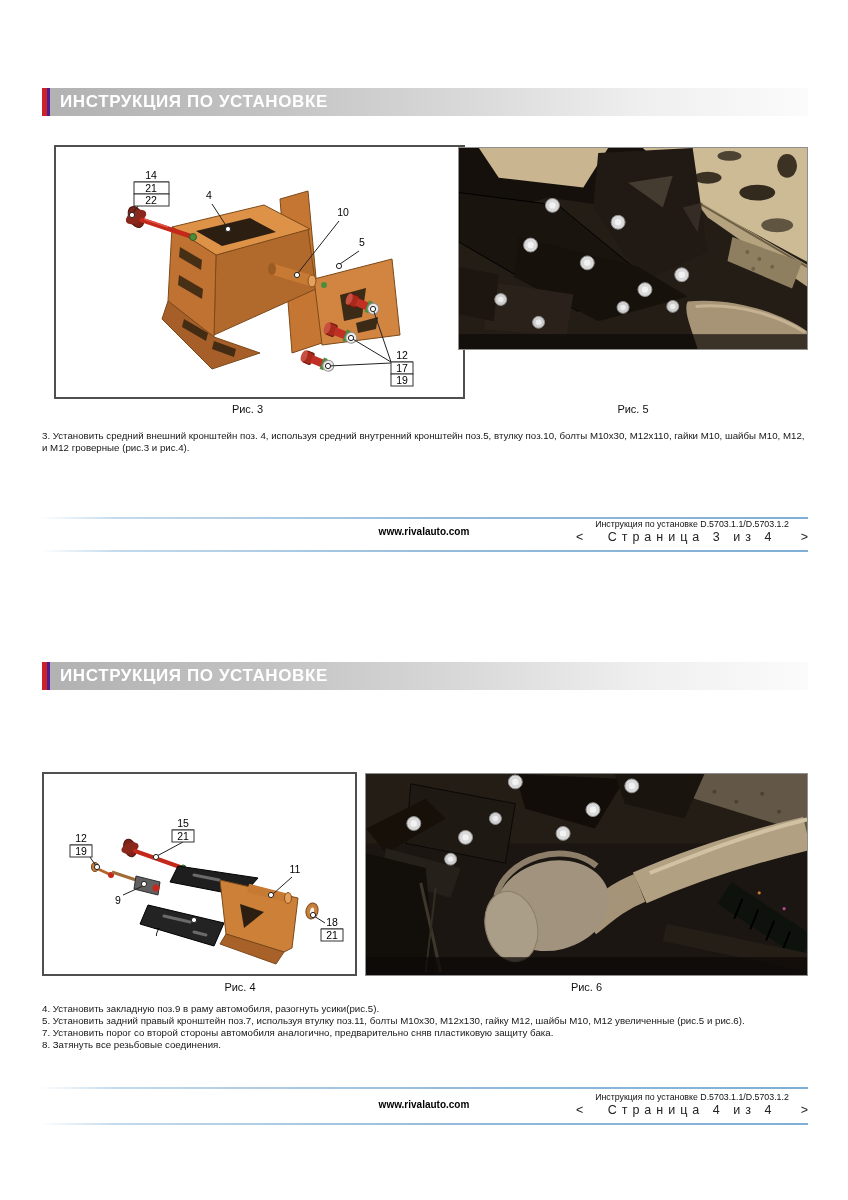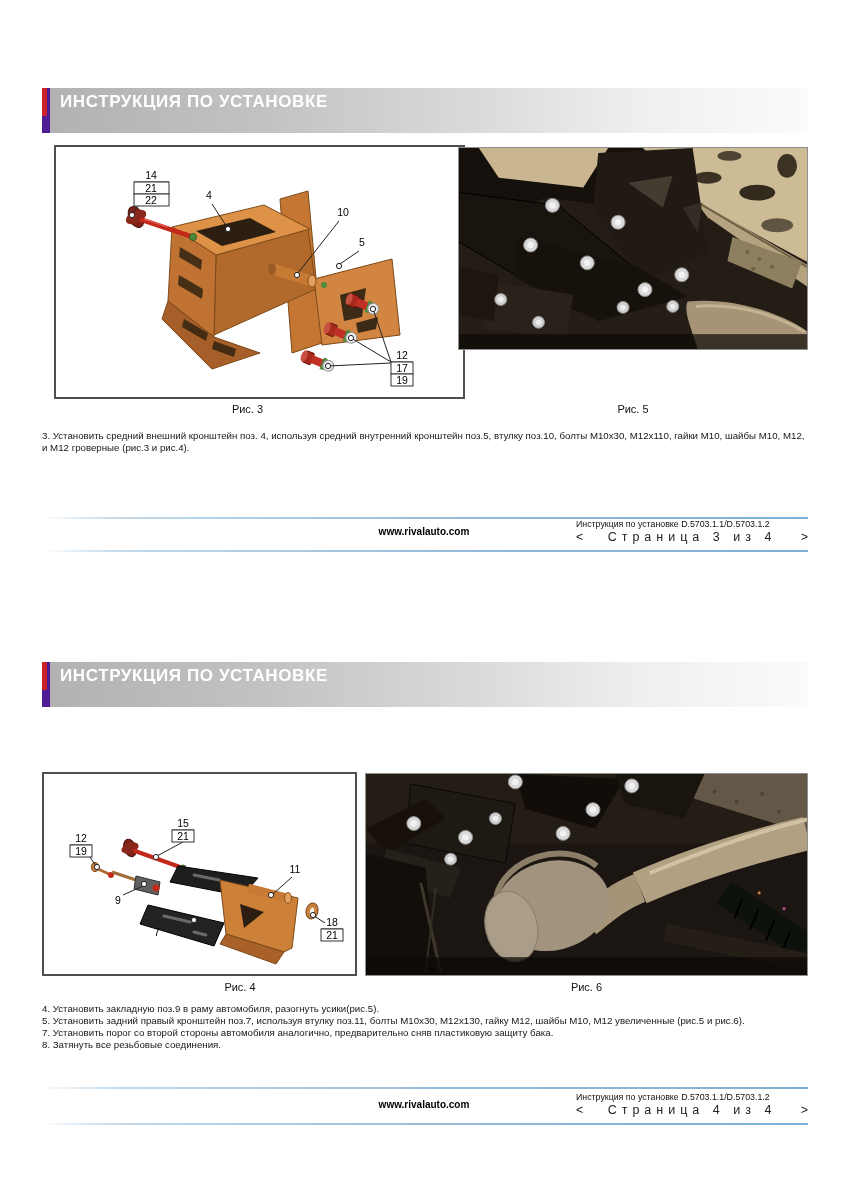--- a/index.html
+++ b/index.html
@@ -1,36 +1,36 @@
 <!DOCTYPE html>
 <html><head>
 <meta charset="utf-8">
 <style>
   html,body{margin:0;padding:0;background:#fff;}
   .page{position:relative;width:848px;height:1200px;background:#ffffff;overflow:hidden;
         font-family:"Liberation Sans",sans-serif;color:#1a1a1a;}
   
-  .hdr{position:absolute;left:42px;width:766px;height:45px;background:#4c1d95;}
+  .hdr{position:absolute;left:42px;width:766px;height:28px;background:#4c1d95;}
   .hdr-fill{position:absolute;left:8px;right:0;top:0;bottom:0;
     background:linear-gradient(90deg,#b2b2b2 0%,#c2c2c2 28%,#d9d9d9 55%,#efefef 78%,#fbfbfb 100%);}
   .hdr-stripe{position:absolute;left:0;top:0;width:5px;height:28px;background:#cc2127;}
   .hdr-text{position:absolute;left:18px;top:0;line-height:28px;color:#ffffff;font-weight:700;
     font-size:17px;letter-spacing:.6px;}
   
   .figbox{position:absolute;border:2px solid #4f4f4f;background:#fff;box-sizing:border-box;}
   .photo{position:absolute;border:1px solid #8f8f8f;box-sizing:border-box;background:#1b1612;}
   .figbox svg,.photo svg{display:block;width:100%;height:100%;}
   .cap{position:absolute;text-align:center;font-size:11px;color:#111;}
   .bodytext{position:absolute;font-size:9.7px;line-height:12px;color:#161616;}
   
   .footer{position:absolute;left:40px;width:768px;}
   .fline{position:absolute;left:0;right:0;height:2px;
     background:linear-gradient(90deg,rgba(173,205,231,0) 0%,#c3daec 10%,#93bada 55%,#7fafd5 100%);}
   .fsite{position:absolute;left:0;width:100%;text-align:center;font-weight:700;font-size:10px;color:#000;}
-  .fright{position:absolute;right:0;width:232px;text-align:left;color:#111;}
+  .fright{position:absolute;right:0;width:232px;text-align:center;color:#111;}
   .fdoc{font-size:8.8px;white-space:nowrap;}
   .fpage{display:flex;justify-content:space-between;align-items:baseline;font-size:12.5px;margin-top:1px;color:#222;}
   .fpagelabel{letter-spacing:5px;}
   
   .co-text{font-family:"Liberation Sans",sans-serif;font-size:10.5px;fill:#000;text-anchor:middle;}
   .co-box{fill:#ffffff;stroke:#333;stroke-width:1;}
   .co-line{stroke:#333;stroke-width:1;}
   .leader{stroke:#222;stroke-width:1;fill:none;}
   .ldot{fill:#ffffff;stroke:#222;stroke-width:1;}
 </style>

